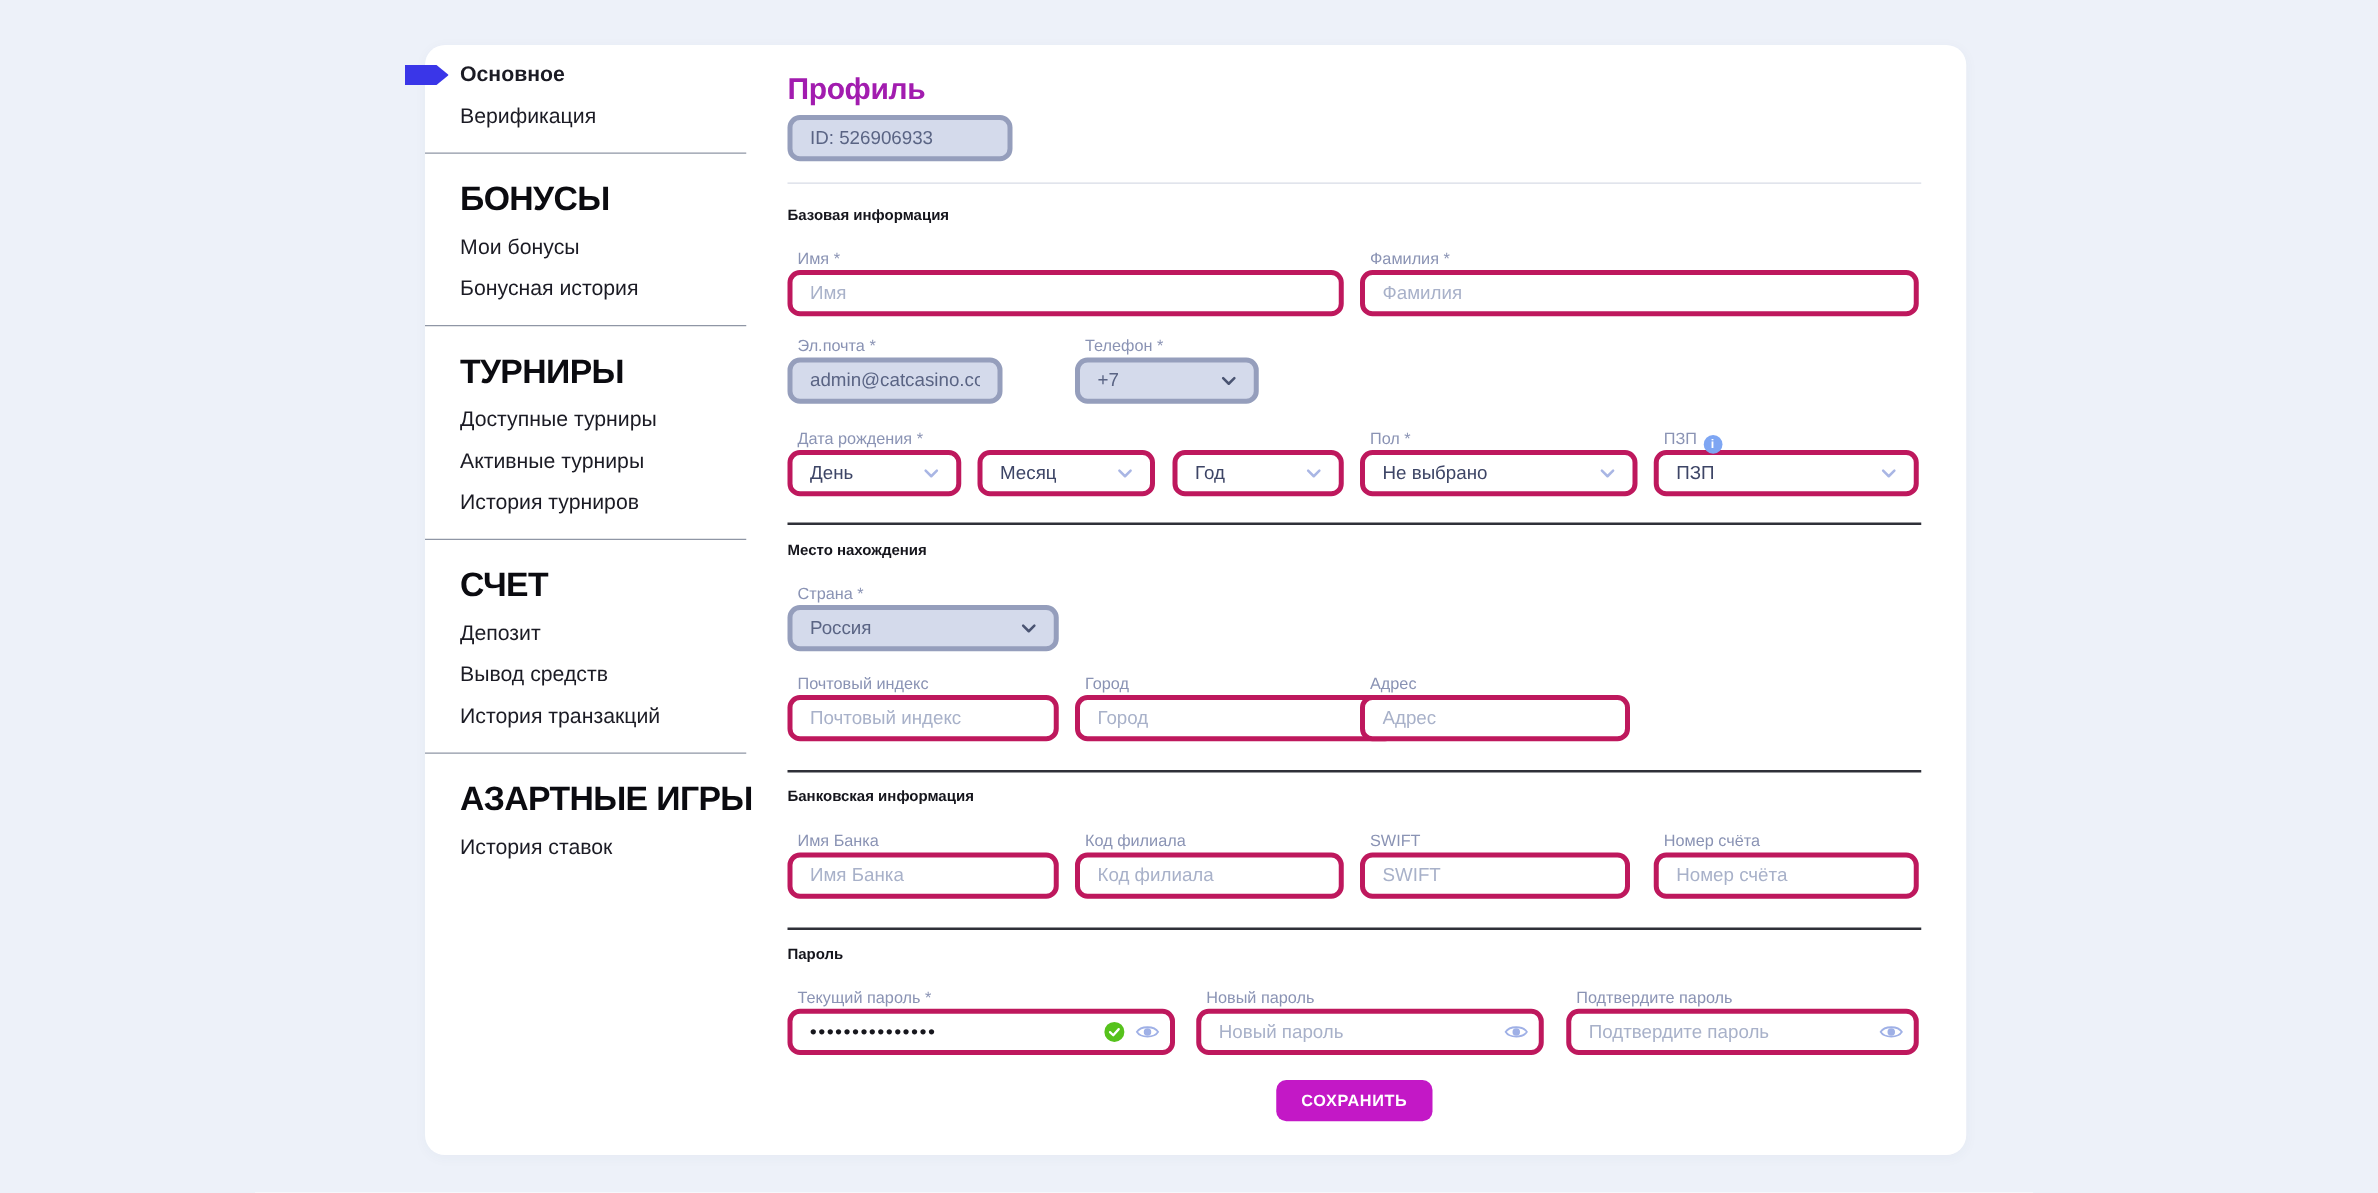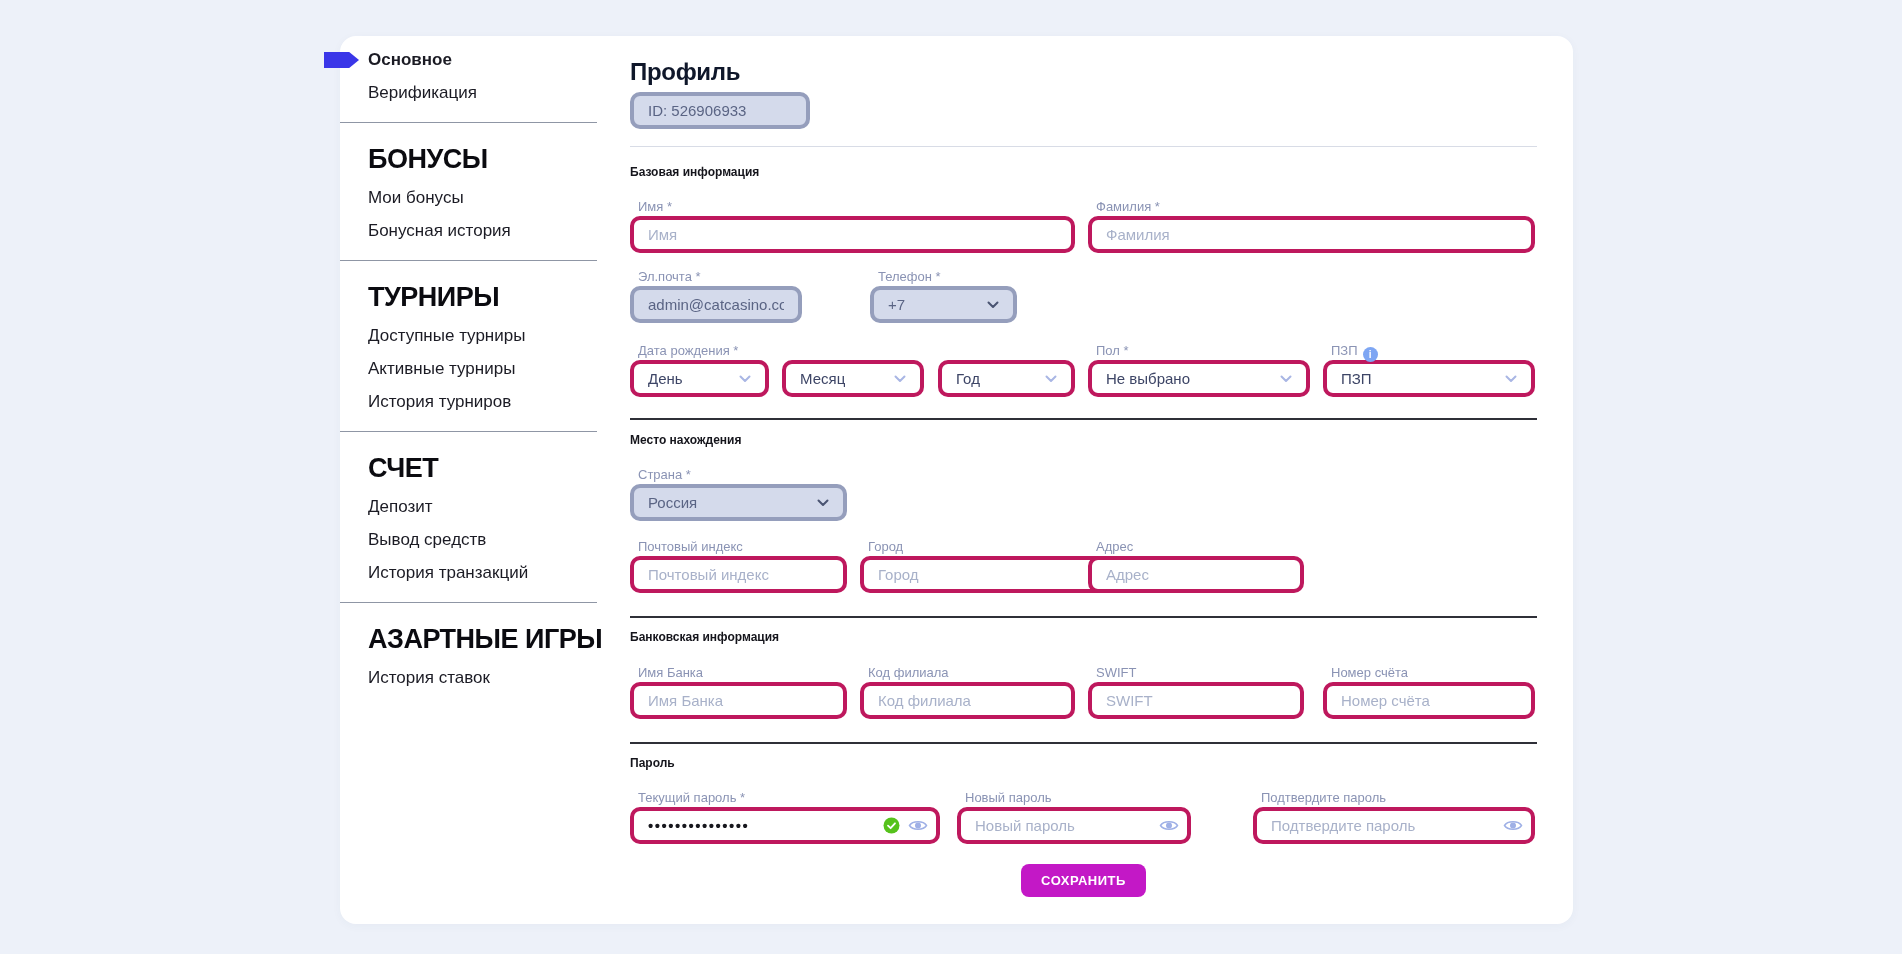--- a/index.html
+++ b/index.html
@@ -32,21 +32,21 @@
     position:absolute; left:-44px; top:2px; width:35px; height:16px;
     background:#3a36e8;
     clip-path:polygon(0 0, 72% 0, 100% 50%, 72% 100%, 0 100%);
   }
   .side-divider {
     height:1px; background:#8f96a5; border:none;
     width:257px; margin:19px 0 21px -28px;
   }
   
   .content { position:absolute; left:0; top:0; width:100%; height:100%; }
-  .page-title { position:absolute; left:290px; top:22px; font-size:24px; font-weight:bold; letter-spacing:-0.3px; color:#0f172a; }
+  .page-title { position:absolute; left:290px; top:22px; font-size:24px; font-weight:bold; letter-spacing:-0.3px; color:#a21caf; }
   .section-title { position:absolute; font-size:12px; font-weight:bold; color:#15151c; }
   .divider-thin { position:absolute; left:290px; width:907px; height:1px; background:#d8dce6; }
   .divider-dark { position:absolute; left:290px; width:907px; height:2px; background:#2f3038; }
 
   .field { position:absolute; }
   .field-label {
     position:absolute; left:8px; top:-17px;
     font-size:13px; color:#8a93b4; white-space:nowrap;
   }
   .input, .select {
@@ -164,21 +164,21 @@
     </div>
     <div class="field" style="left:748px; top:180px; width:447px;">
       <span class="field-label">Фамилия *</span>
       <input class="input" placeholder="Фамилия" style="">
     </div>
 
     <div class="field" style="left:290px; top:250px; width:172px;">
       <span class="field-label">Эл.почта *</span>
       <input class="input disabled-box" disabled="" value="admin@catcasino.com" style="">
     </div>
-    <div class="field" style="left:520px; top:250px; width:147px;margin-left:10px;">
+    <div class="field" style="left:520px; top:250px; width:147px;">
       <span class="field-label">Телефон *</span>
       <div class="select disabled-box">
         <span class="sel-text">+7</span>
         <svg class="chev" width="12" height="8" viewBox="0 0 12 8">
             <path d="M1.5 1.5 L6 6 L10.5 1.5" stroke="#4a5472" stroke-width="2" fill="none" stroke-linecap="round" stroke-linejoin="round"></path>
           </svg>
       </div>
     </div>
 
     <div class="field" style="left:290px; top:324px; width:139px;">
@@ -288,21 +288,21 @@
             <path d="M5 8.7 L7.6 11.2 L12 6.3" stroke="#ffffff" stroke-width="1.8" fill="none" stroke-linecap="round" stroke-linejoin="round"></path>
           </svg>
         <span class="eye-btn">
           <svg width="20" height="13" viewBox="0 0 20 13">
               <path d="M1.5 6.5 C4.5 1.5 15.5 1.5 18.5 6.5 C15.5 11.5 4.5 11.5 1.5 6.5 Z" stroke="#9fb0e6" stroke-width="1.5" fill="none"></path>
               <circle cx="10" cy="6.5" r="3" fill="#9fb0e6"></circle>
             </svg>
         </span>
       </span>
     </div>
-    <div class="field" style="left:617px; top:771px; width:234px;">
+    <div class="field" style="left:617px; top:771px; width:278px;">
       <span class="field-label">Новый пароль</span>
       <input class="input" placeholder="Новый пароль" style="">
       <span class="in-icons">
         <span class="eye-btn">
           <svg width="20" height="13" viewBox="0 0 20 13">
               <path d="M1.5 6.5 C4.5 1.5 15.5 1.5 18.5 6.5 C15.5 11.5 4.5 11.5 1.5 6.5 Z" stroke="#9fb0e6" stroke-width="1.5" fill="none"></path>
               <circle cx="10" cy="6.5" r="3" fill="#9fb0e6"></circle>
             </svg>
         </span>
       </span>

